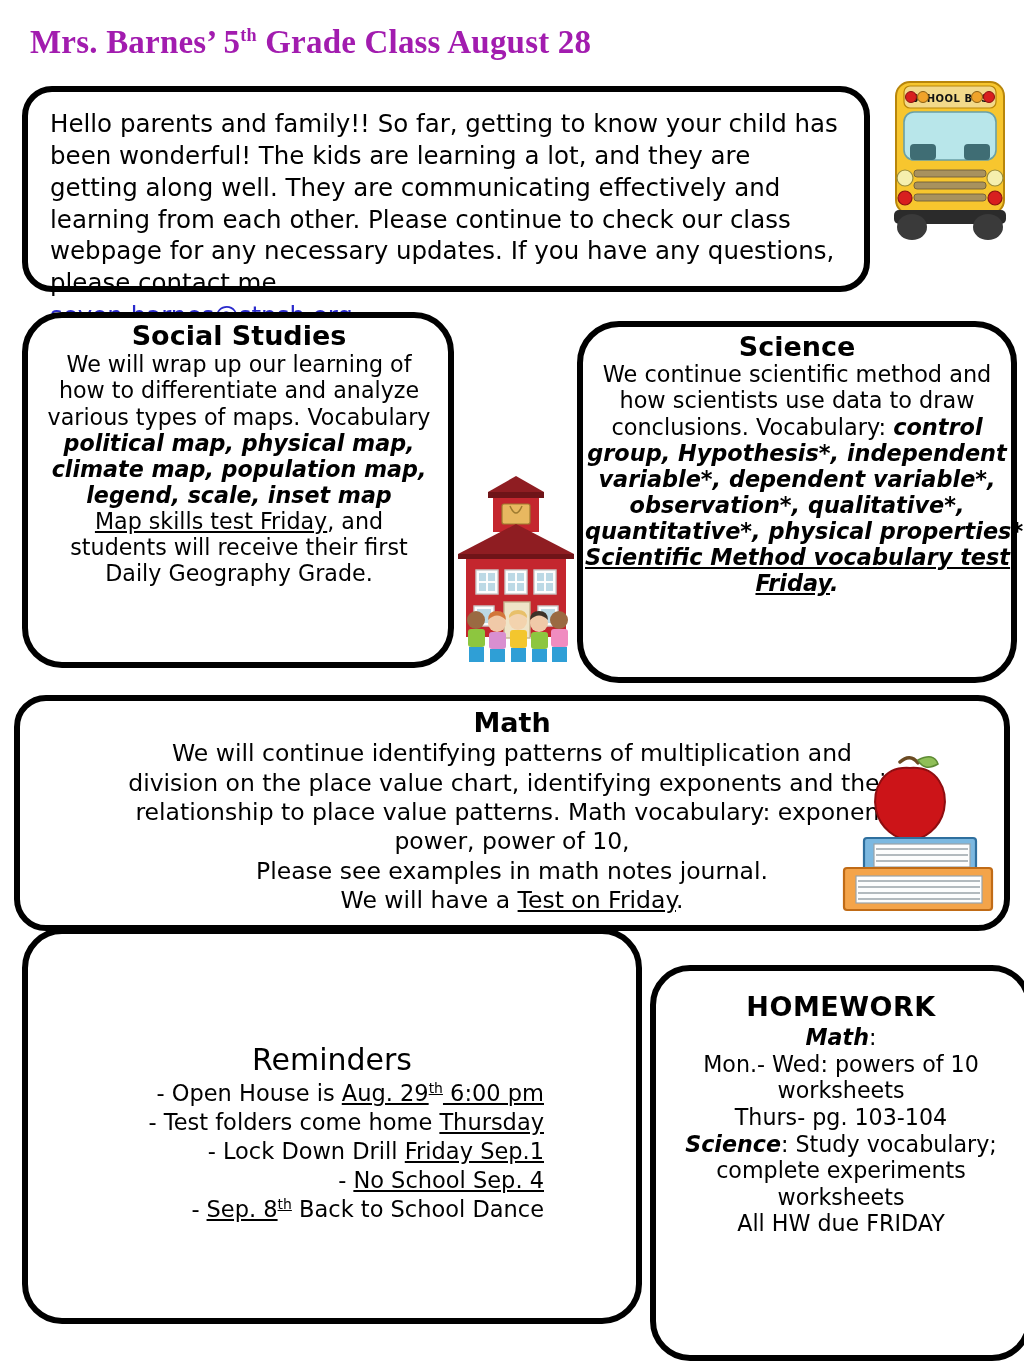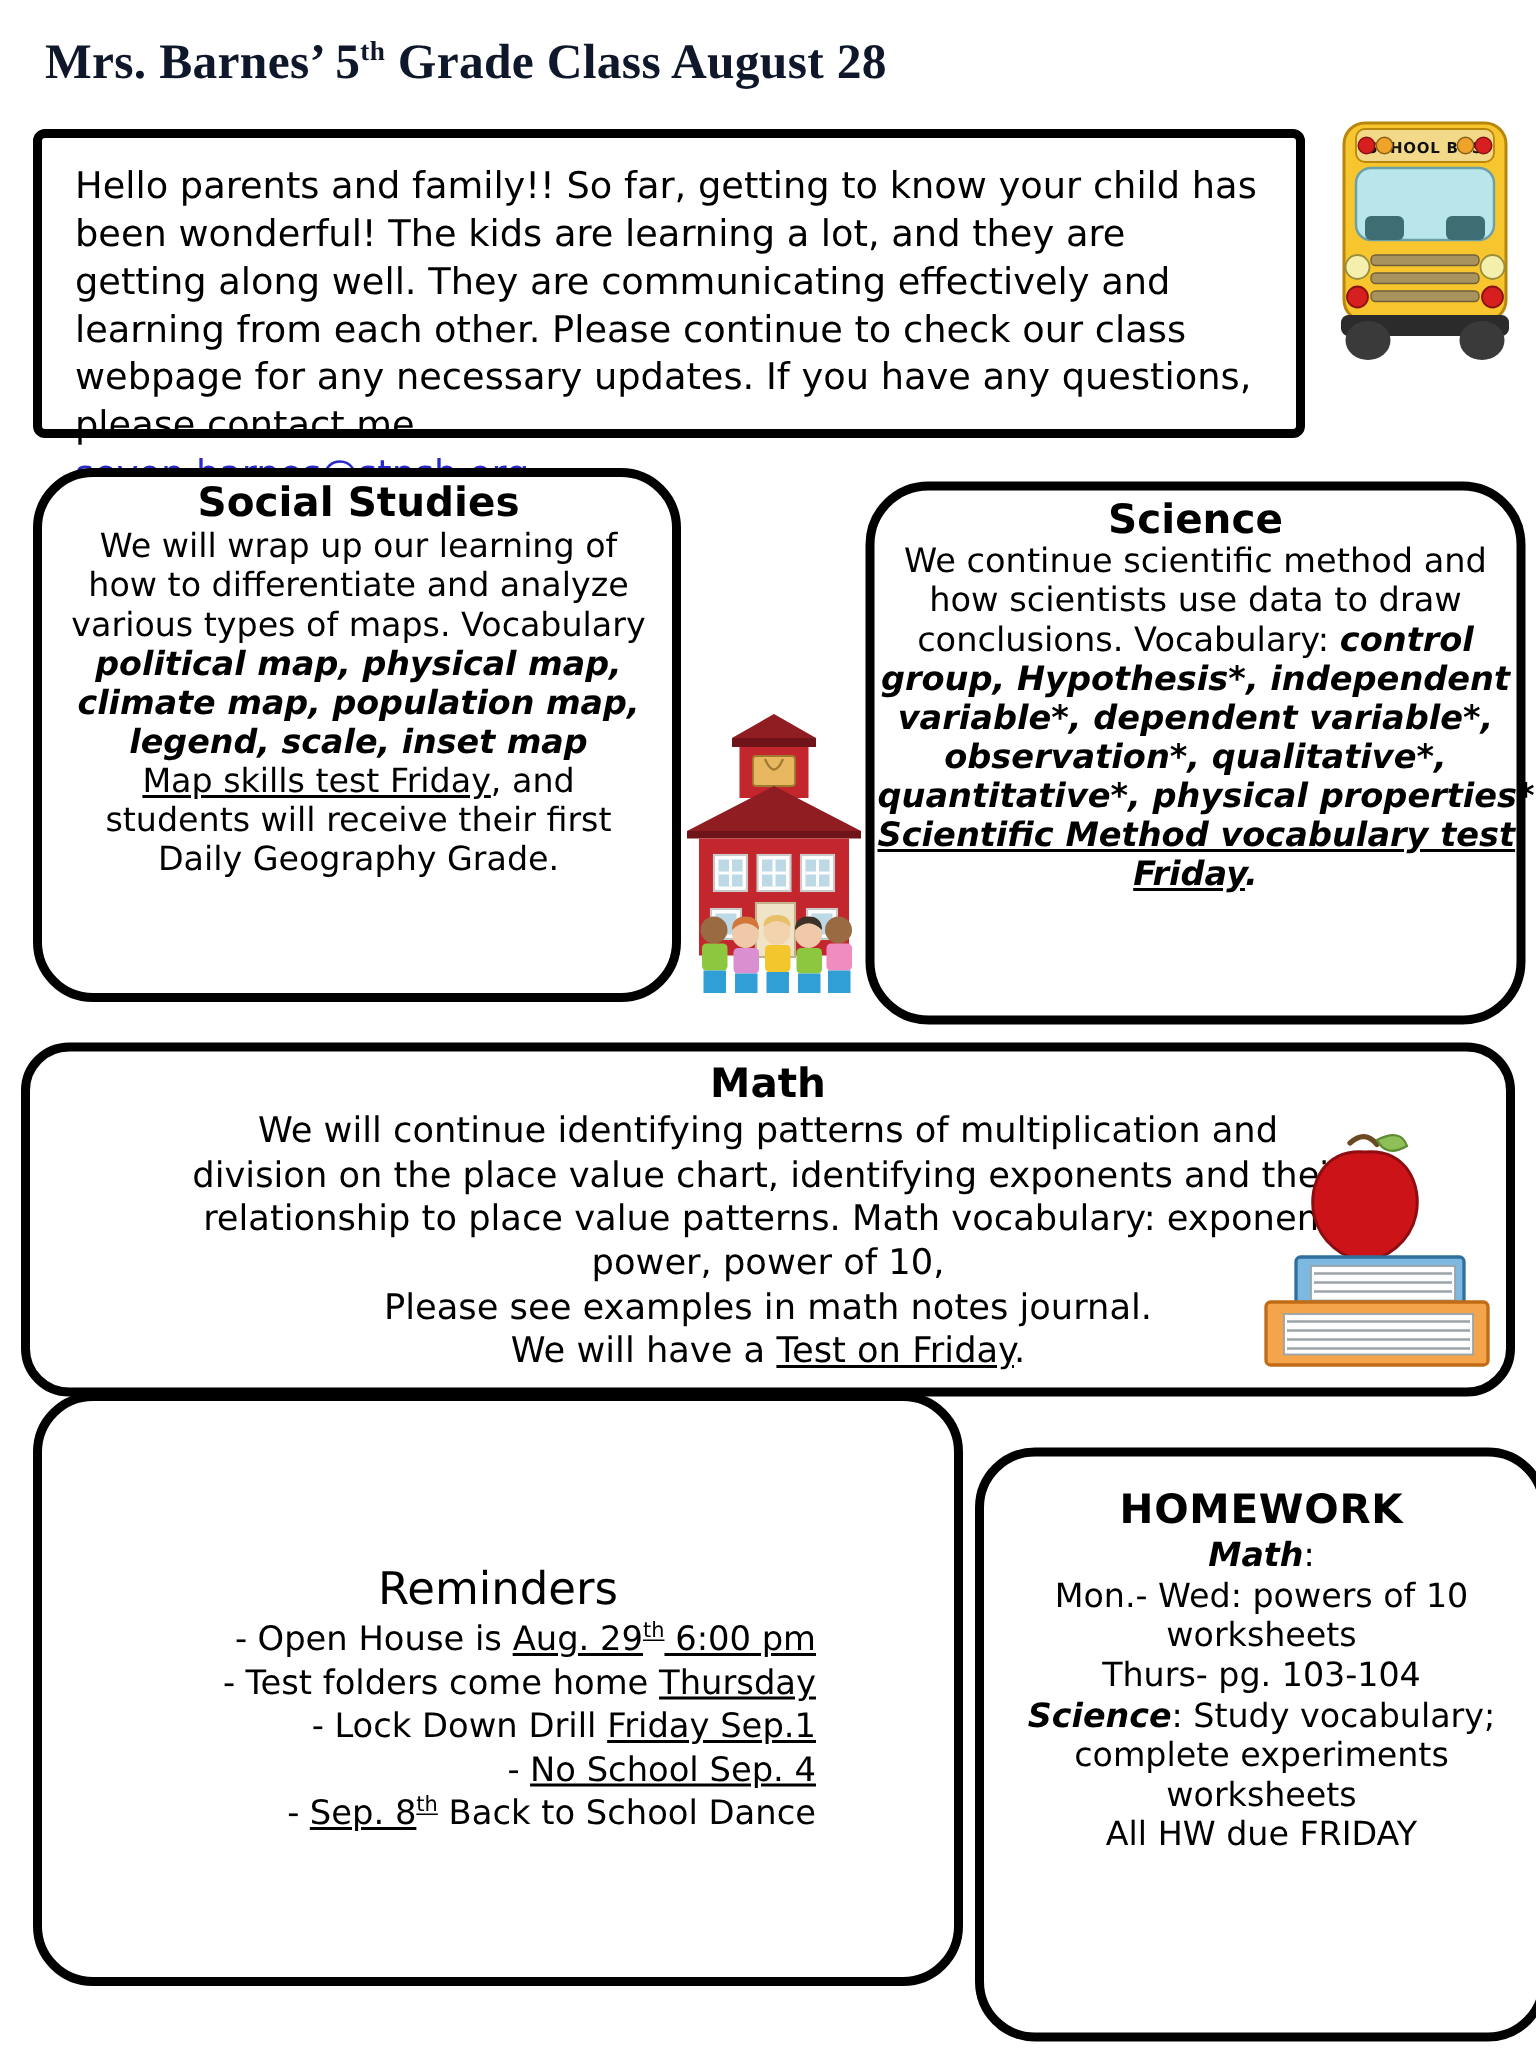--- a/index.html
+++ b/index.html
@@ -19,21 +19,21 @@
   
   .page-title {
     position: absolute;
     left: 30px;
     top: 24px;
     font-family: "Liberation Serif", "DejaVu Serif", serif;
     font-size: 33px;
     font-weight: bold;
     letter-spacing: 0.2px;
     white-space: nowrap;
-    color: #0f172a;
+    color: #a21caf;
   }
   .page-title sup {
     font-size: 0.55em;
     vertical-align: super;
     line-height: 0;
   }
 
   
   .panel {
     position: absolute;
@@ -66,21 +66,21 @@
   .bi { font-weight: bold; font-style: italic; }
   .bu { font-weight: normal; text-decoration: underline; }
   .biu { font-weight: bold; font-style: italic; text-decoration: underline; }
 
   
   #greeting-panel {
     left: 22px;
     top: 86px;
     width: 848px;
     height: 206px;
-    border-radius: 8px;
+    border-radius: 30px;
   }
   #greeting-panel .panel-inner {
     padding: 16px 22px 10px 22px;
   }
   #greeting-text {
     font-size: 24.5px;
     line-height: 1.30;
     text-align: left;
     font-family: "DejaVu Sans", sans-serif;
   }

